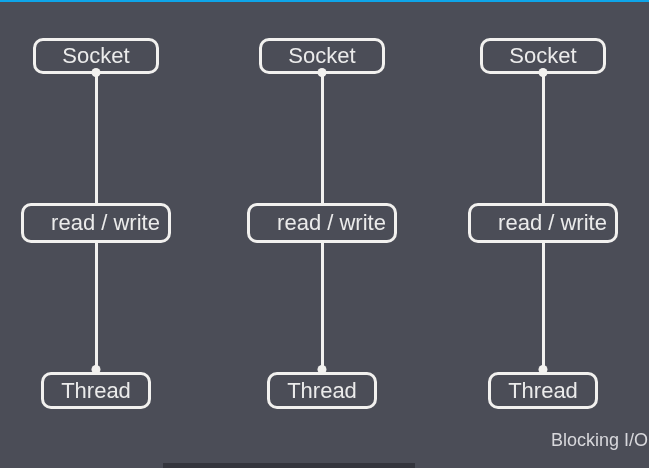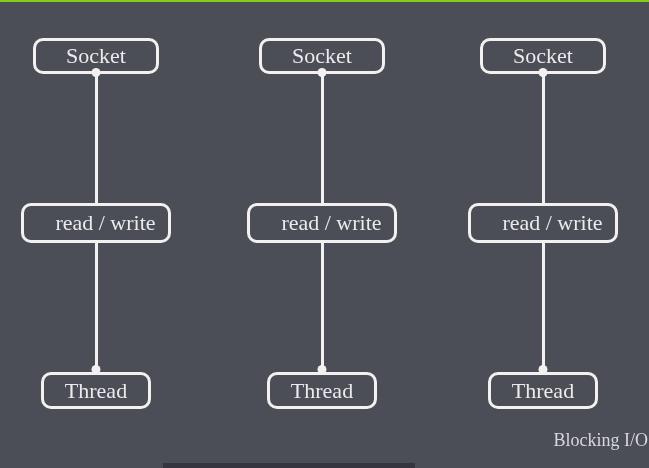--- a/index.html
+++ b/index.html
@@ -8,23 +8,23 @@
     --node-text: #ebebeb;
     --caption-text: #d8d8dc;
   }
   * { margin: 0; padding: 0; box-sizing: border-box; }
   html, body { background: #ffffff; }
   .stage {
     position: relative;
     width: 649px;
     height: 468px;
     background: var(--bg);
-    border-top: 2px solid #84cc16;
+    border-top: 2px solid #0ea5e9;
     overflow: hidden;
-    font-family: Liberation Serif, serif;
+    font-family: Liberation Sans, sans-serif;
   }
   .column {
     position: absolute;
     top: 0;
     width: 180px;
     height: 100%;
   }
   .col-1 { left: 6px; }
   .col-2 { left: 232px; }
   .col-3 { left: 453px; }

